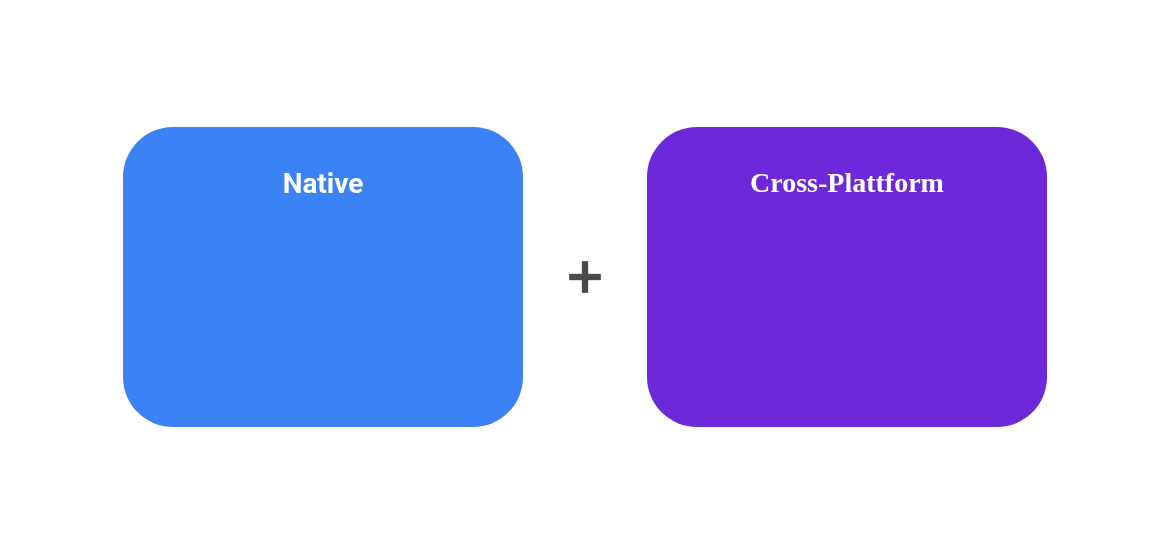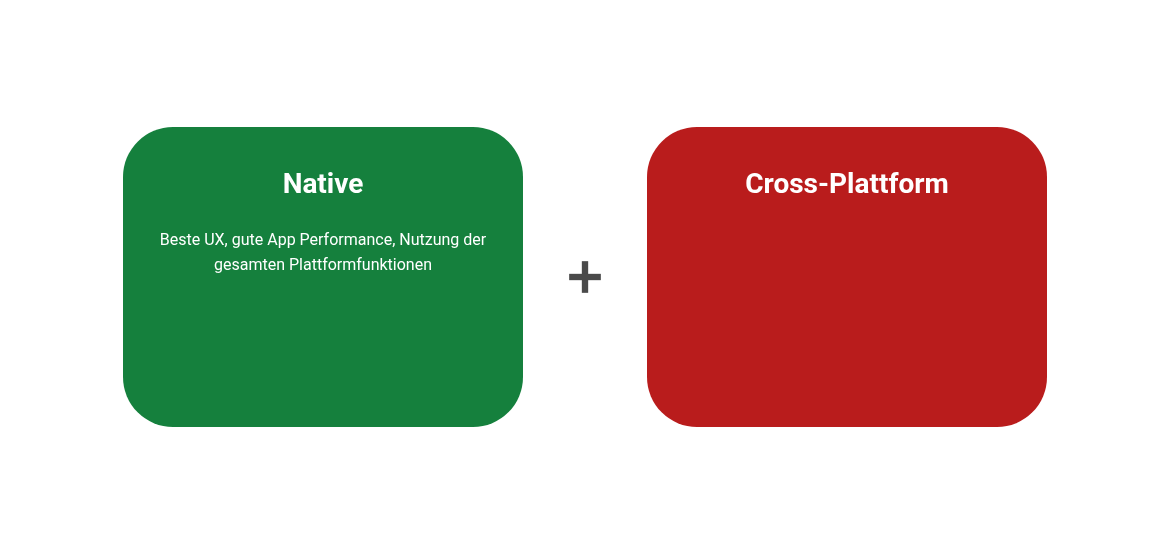--- a/index.html
+++ b/index.html
@@ -55,26 +55,25 @@
     }
     .plus-icon svg {
       width: 38px;
       height: 38px;
     }
   </style>
 </head>
 <body>
 
 <div class="container">
-  <div class="card" style="background: #15803d;">
+  <div class="card" style="background: #3b82f6;">
     <div class="card-title">Native</div>
-    <div class="card-body">Beste UX, gute App Performance, Nutzung der gesamten Plattformfunktionen</div>
   </div>
   <div class="plus-icon">
     <svg viewBox="0 0 24 24" fill="none">
       <rect x="10" y="2" width="4" height="20" fill="#4a4a4a"></rect>
       <rect x="2" y="10" width="20" height="4" fill="#4a4a4a"></rect>
     </svg>
   </div>
-  <div class="card" style="background: #b91c1c;">
+  <div class="card" style="background: #6d28d9; font-family: Liberation Serif, serif;">
     <div class="card-title">Cross-Plattform</div>
   </div>
 </div>
 
 </body></html>

